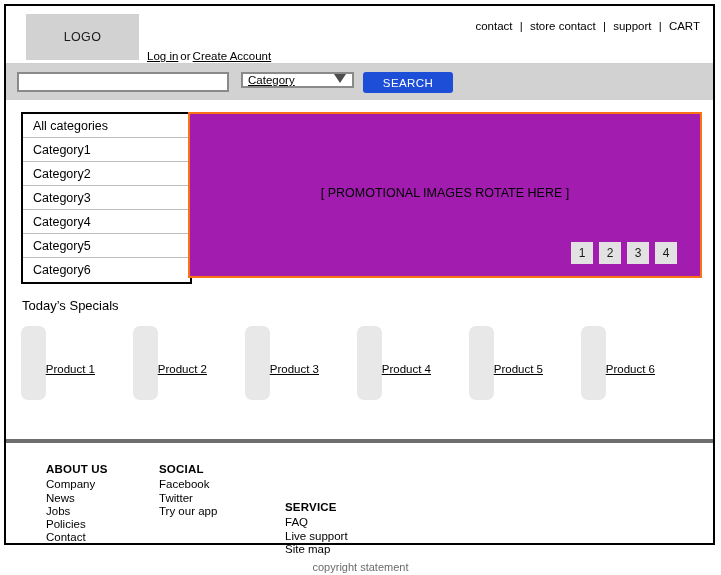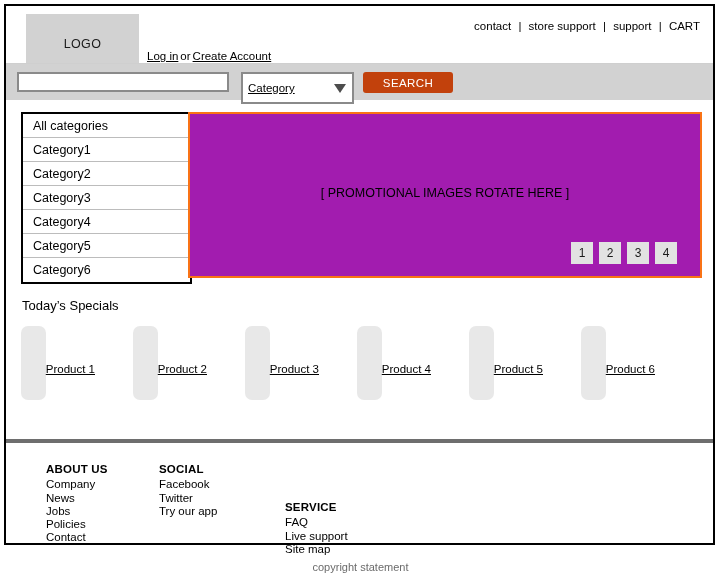--- a/index.html
+++ b/index.html
@@ -35,21 +35,21 @@
     top: 0;
     width: 100%;
     height: 57px;
     background: #ffffff;
   }
   .logo-box {
     position: absolute;
     left: 20px;
     top: 8px;
     width: 113px;
-    height: 60px;
+    height: 46px;
     background: #d2d2d2;
     display: flex;
     align-items: center;
     justify-content: center;
     font-size: 12.5px;
     color: #1a1a1a;
     letter-spacing: 0.3px;
   }
   .utility-nav {
     position: absolute;
@@ -104,26 +104,26 @@
     font-size: 11.5px;
     padding: 0 4px;
     outline: none;
     color: #000;
   }
   .category-select {
     position: absolute;
     left: 235px;
     top: 8px;
     width: 113px;
-    height: 32px;
+    height: 16px;
     background: #ffffff;
     border: 2px solid #8a8a8a;
     box-sizing: border-box;
     display: flex;
-    align-items: center;
+    align-items: flex-start;
     cursor: pointer;
   }
   .category-select .cat-label {
     font-size: 11.5px;
     margin-left: 5px;
     text-decoration: underline;
     color: #000000;
   }
   .category-select .caret {
     margin-left: auto;
@@ -133,21 +133,21 @@
     border-left: 6px solid transparent;
     border-right: 6px solid transparent;
     border-top: 9px solid #4d4d4d;
   }
   .search-button {
     position: absolute;
     left: 357px;
     top: 8px;
     width: 90px;
     height: 21px;
-    background: #c2410c;
+    background: #1d4ed8;
     border: none;
     border-radius: 3px;
     color: #ffffff;
     font-family: "Liberation Sans", sans-serif;
     font-size: 11.5px;
     letter-spacing: 0.4px;
     cursor: pointer;
     padding: 0;
   }
 
@@ -315,21 +315,21 @@
 
   <div class="header">
 
     <div class="logo-box">
       <span>LOGO</span>
     </div>
 
     <div class="utility-nav">
       <span class="util-link">contact</span>
       <span class="sep">|</span>
-      <span class="util-link">store support</span>
+      <span class="util-link">store contact</span>
       <span class="sep">|</span>
       <span class="util-link">support</span>
       <span class="sep">|</span>
       <span class="util-link">CART</span>
     </div>
 
     <div class="account-line">
       <a>Log in</a><span class="plain">or</span><a>Create Account</a>
     </div>
   </div>

